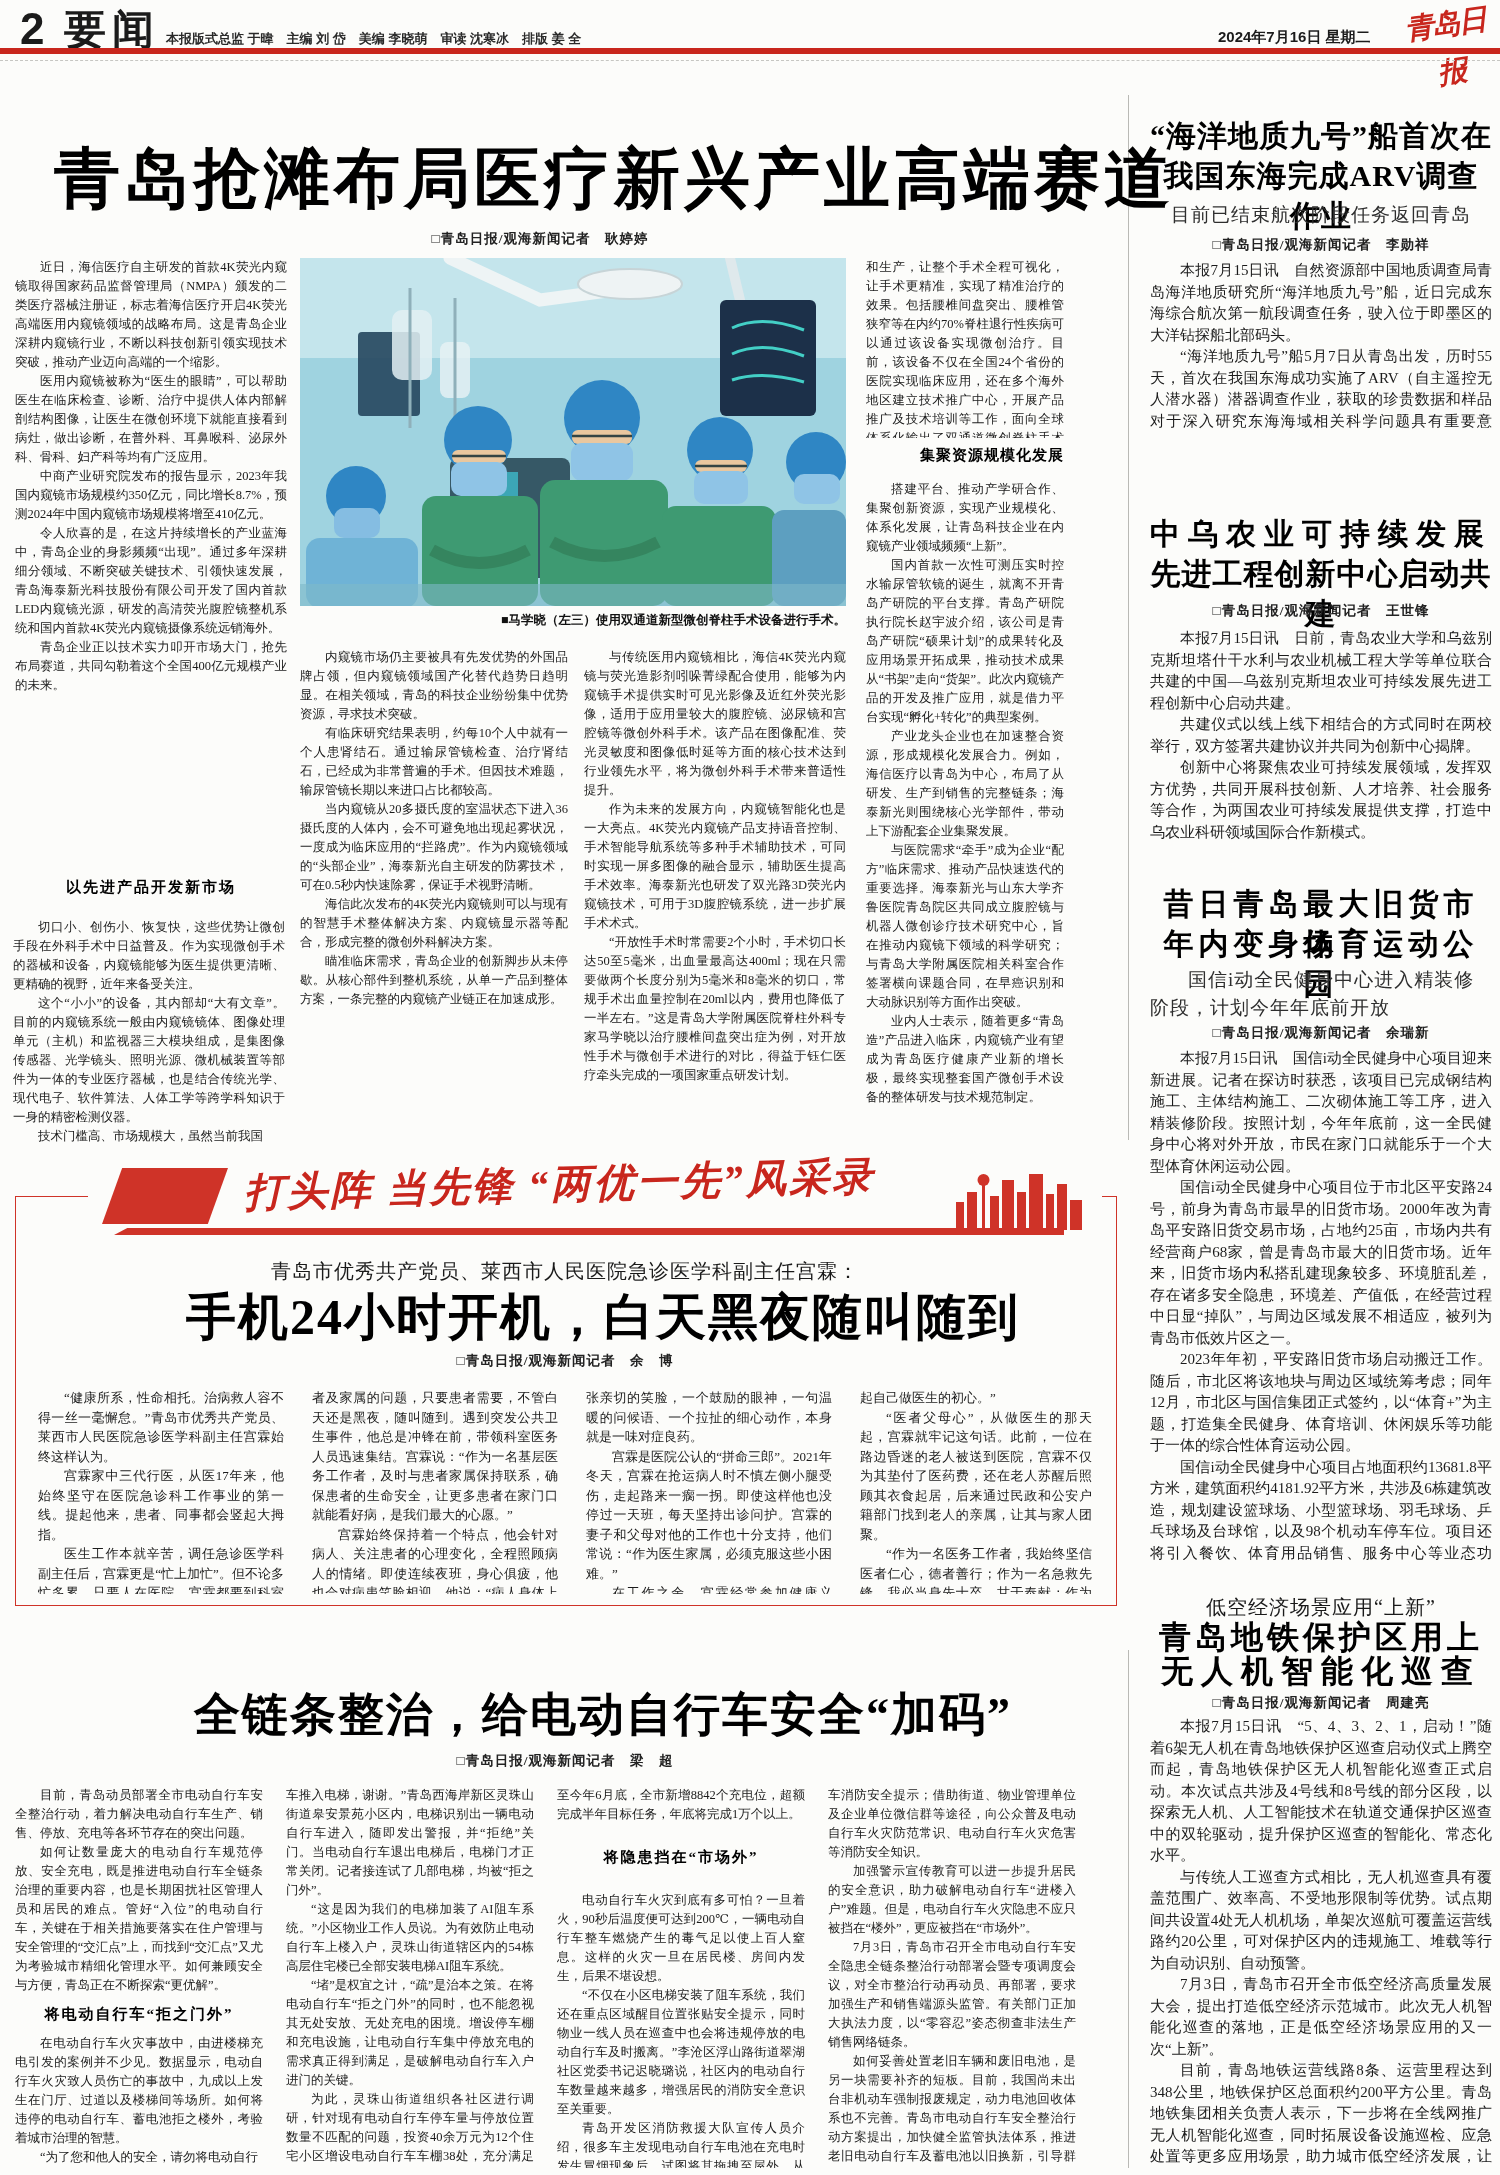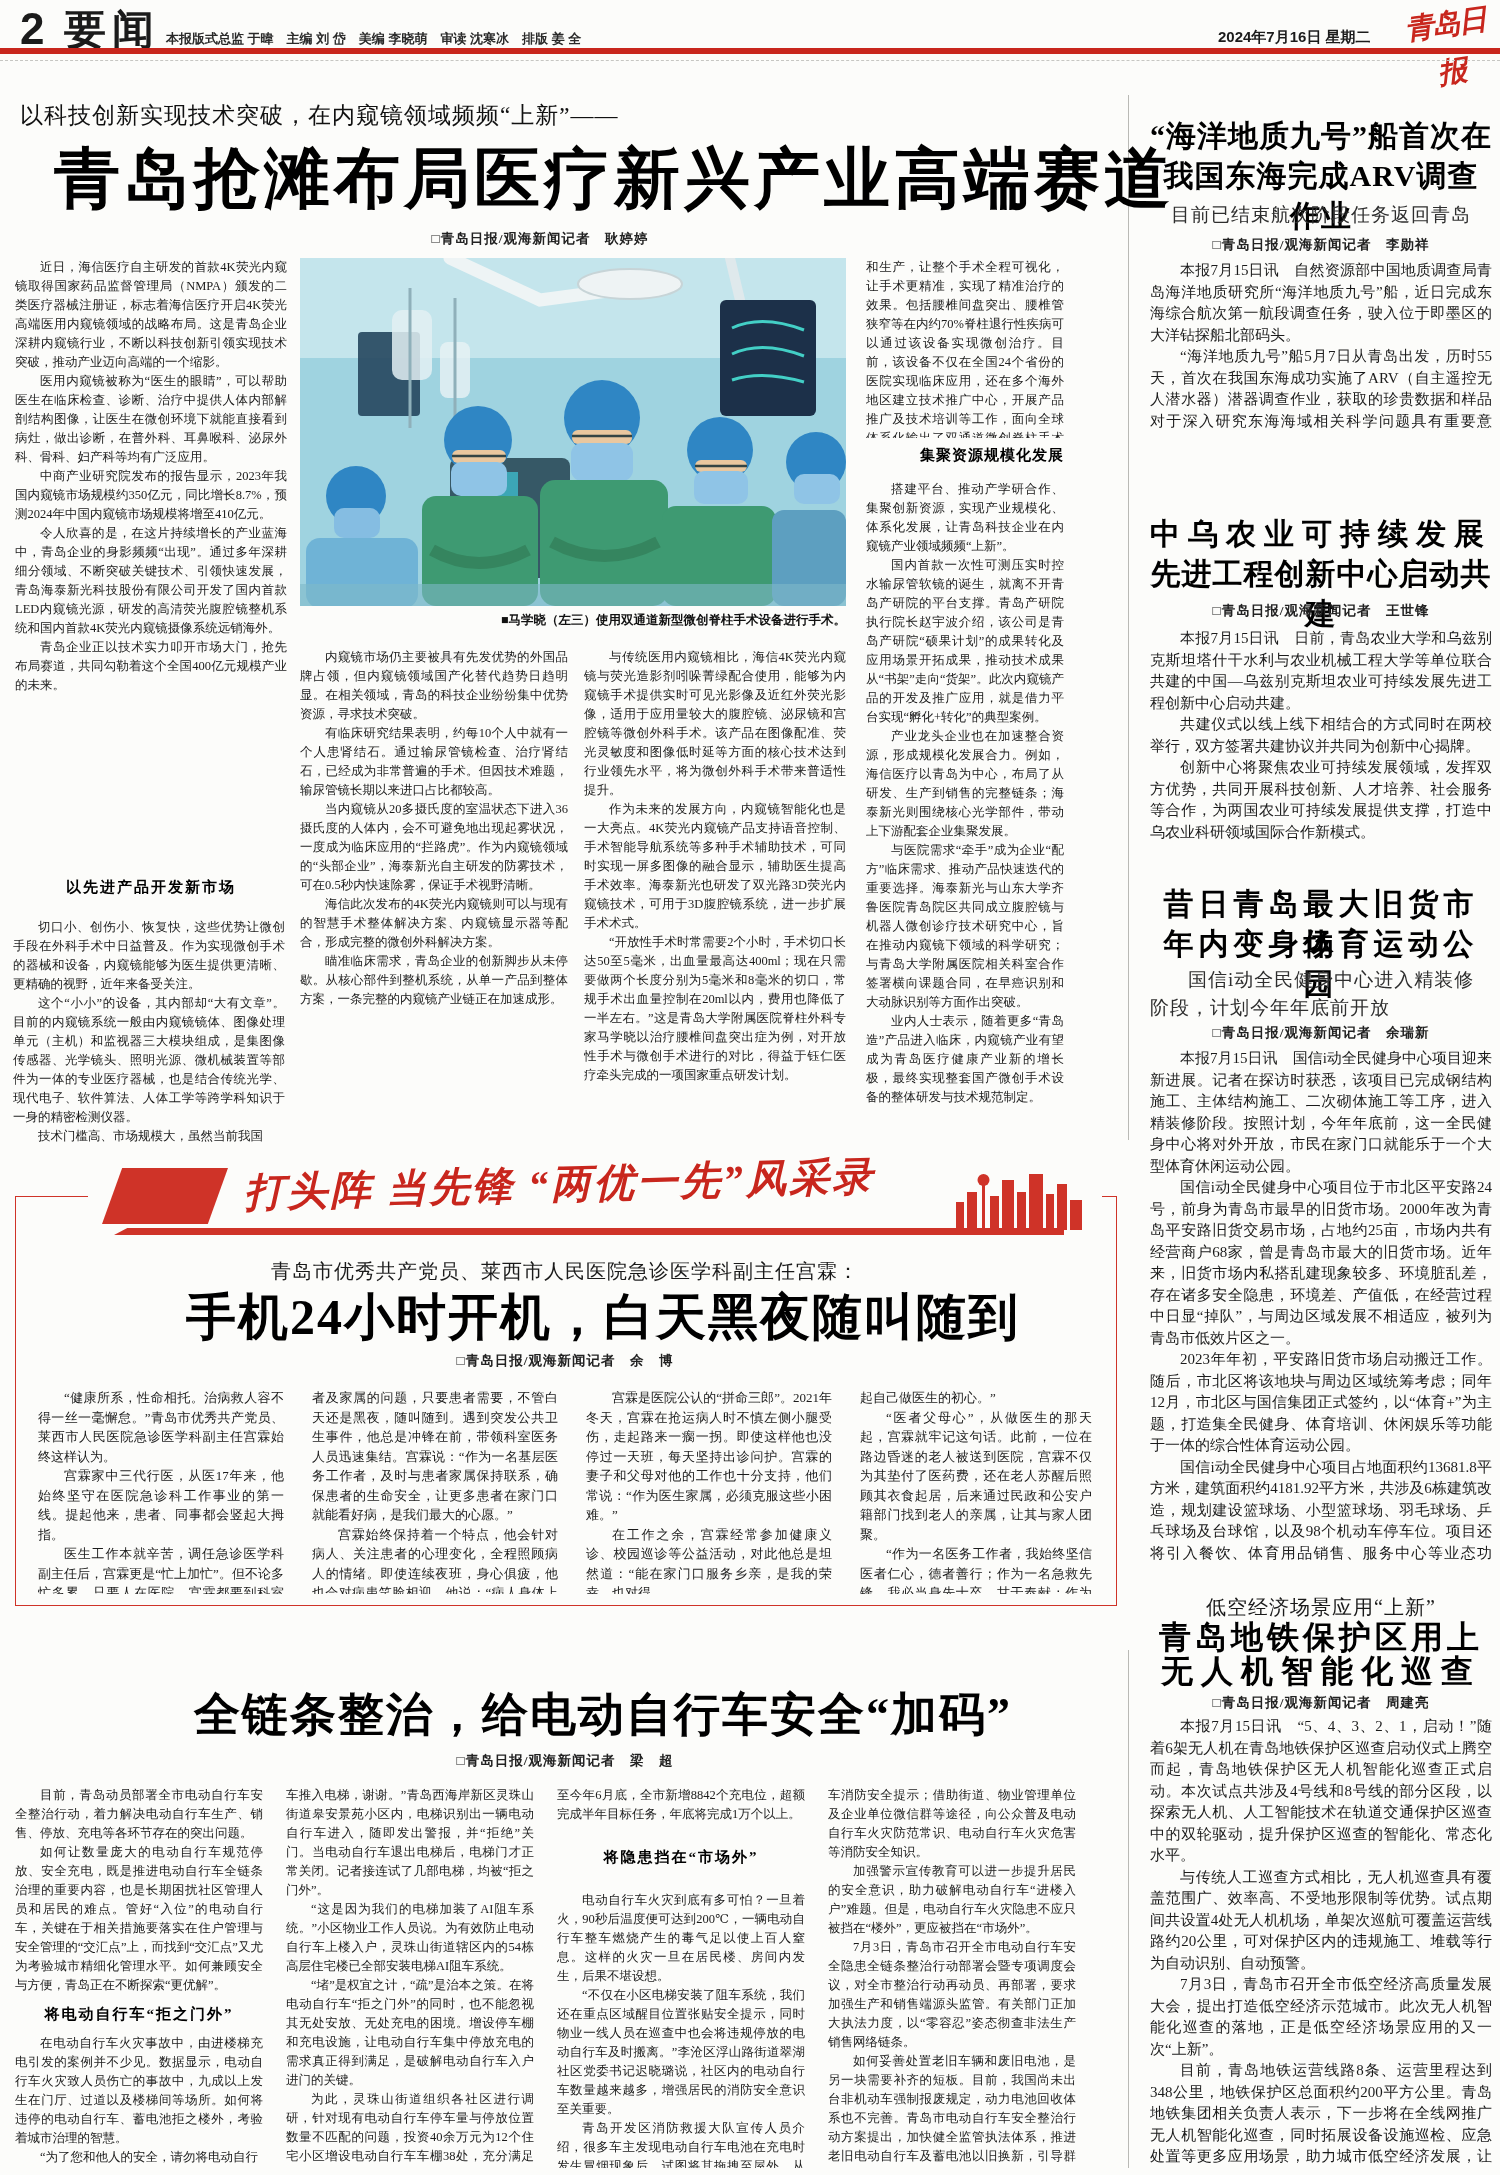--- a/index.html
+++ b/index.html
@@ -30,21 +30,20 @@
   <div class="abs" style="left:64px;top:2px;font-size:42px;font-weight:900;letter-spacing:6px;font-family:'Liberation Sans',sans-serif;">要闻</div>
   <div class="abs" style="left:166px;top:30px;font-size:13px;font-weight:700;color:#2a2a2a;font-family:'Liberation Sans',sans-serif;">本报版式总监 于暐　主编 刘 岱　美编 李晓萌　审读 沈寒冰　排版 姜 全</div>
   <div class="abs" style="left:1218px;top:28px;font-size:15px;font-weight:700;font-family:'Liberation Sans',sans-serif;">2024年7月16日 星期二</div>
   <div class="abs red" style="left:1395px;top:0px;width:100px;height:50px;font-size:29px;font-weight:900;font-style:italic;transform:rotate(-8deg);letter-spacing:-2px;line-height:48px;text-align:center;">青岛日报</div>
   <div class="abs" style="left:0;top:48px;width:1500px;height:6px;background:#c8261d;"></div>
   <div class="abs" style="left:0;top:60px;width:1500px;border-top:1px dashed #c6c6c2;"></div>
 
   <div class="abs vline" style="left:1128px;top:95px;height:1045px;"></div>
   <div class="abs vline" style="left:1128px;top:1650px;height:518px;"></div>
 
-  <div class="abs" style="left:20px;top:100px;font-size:23px;color:#111;letter-spacing:1px;">以科技创新实现技术突破，在内窥镜领域频频“上新”——</div>
   <div class="abs hl" style="left:16px;top:134px;width:1150px;font-size:66px;letter-spacing:4px;white-space:nowrap;">青岛抢滩布局医疗新兴产业高端赛道</div>
   <div class="abs byline" style="left:15px;top:230px;width:1050px;">□青岛日报/观海新闻记者　耿婷婷</div>
 
   <div class="abs body-txt" style="left:15px;top:258px;width:272px;height:612px;">
       <p class="para">近日，海信医疗自主研发的首款4K荧光内窥镜取得国家药品监督管理局（NMPA）颁发的二类医疗器械注册证，标志着海信医疗开启4K荧光高端医用内窥镜领域的战略布局。这是青岛企业深耕内窥镜行业，不断以科技创新引领实现技术突破，推动产业迈向高端的一个缩影。</p>
       <p class="para">医用内窥镜被称为“医生的眼睛”，可以帮助医生在临床检查、诊断、治疗中提供人体内部解剖结构图像，让医生在微创环境下就能直接看到病灶，做出诊断，在普外科、耳鼻喉科、泌尿外科、骨科、妇产科等均有广泛应用。</p>
       <p class="para">中商产业研究院发布的报告显示，2023年我国内窥镜市场规模约350亿元，同比增长8.7%，预测2024年中国内窥镜市场规模将增至410亿元。</p>
       <p class="para">令人欣喜的是，在这片持续增长的产业蓝海中，青岛企业的身影频频“出现”。通过多年深耕细分领域、不断突破关键技术、引领快速发展，青岛海泰新光科技股份有限公司开发了国内首款LED内窥镜光源，研发的高清荧光腹腔镜整机系统和国内首款4K荧光内窥镜摄像系统远销海外。</p>
       <p class="para">青岛企业正以技术实力叩开市场大门，抢先布局赛道，共同勾勒着这个全国400亿元规模产业的未来。</p>
     </div>
@@ -200,20 +199,21 @@
   <div class="abs body-md" style="left:38px;top:1388px;width:246px;height:206px;">
       <p class="para">“健康所系，性命相托。治病救人容不得一丝一毫懈怠。”青岛市优秀共产党员、莱西市人民医院急诊医学科副主任宫霖始终这样认为。</p>
       <p class="para">宫霖家中三代行医，从医17年来，他始终坚守在医院急诊科工作事业的第一线。提起他来，患者、同事都会竖起大拇指。</p>
       <p class="para">医生工作本就辛苦，调任急诊医学科副主任后，宫霖更是“忙上加忙”。但不论多忙多累，只要人在医院，宫霖都要到科室看一看，了解患者病情。</p>
     </div>
   <div class="abs body-md" style="left:312px;top:1388px;width:246px;height:206px;">
       <p class="para cont">者及家属的问题，只要患者需要，不管白天还是黑夜，随叫随到。遇到突发公共卫生事件，他总是冲锋在前，带领科室医务人员迅速集结。宫霖说：“作为一名基层医务工作者，及时与患者家属保持联系，确保患者的生命安全，让更多患者在家门口就能看好病，是我们最大的心愿。”</p>
       <p class="para">宫霖始终保持着一个特点，他会针对病人、关注患者的心理变化，全程照顾病人的情绪。即使连续夜班，身心俱疲，他也会对病患笑脸相迎。他说：“病人身体上已经饱受折磨了，必须给他们精神上以鼓励。”他认为，一</p>
     </div>
   <div class="abs body-md" style="left:586px;top:1388px;width:246px;height:206px;">
+      <p class="para cont">张亲切的笑脸，一个鼓励的眼神，一句温暖的问候语、一个拉扯的细心动作，本身就是一味对症良药。</p>
       <p class="para">宫霖是医院公认的“拼命三郎”。2021年冬天，宫霖在抢运病人时不慎左侧小腿受伤，走起路来一瘸一拐。即使这样他也没停过一天班，每天坚持出诊问护。宫霖的妻子和父母对他的工作也十分支持，他们常说：“作为医生家属，必须克服这些小困难。”</p>
       <p class="para">在工作之余，宫霖经常参加健康义诊、校园巡诊等公益活动，对此他总是坦然道：“能在家门口服务乡亲，是我的荣幸，也对得</p>
     </div>
   <div class="abs body-md" style="left:860px;top:1388px;width:232px;height:206px;">
       <p class="para cont">起自己做医生的初心。”</p>
       <p class="para">“医者父母心”，从做医生的那天起，宫霖就牢记这句话。此前，一位在路边昏迷的老人被送到医院，宫霖不仅为其垫付了医药费，还在老人苏醒后照顾其衣食起居，后来通过民政和公安户籍部门找到老人的亲属，让其与家人团聚。</p>
       <p class="para">“作为一名医务工作者，我始终坚信医者仁心，德者善行；作为一名急救先锋，我必当身先士卒，甘于奉献；作为一名共产党员，我更要全心全意为人民服务。”宫霖说。</p>
     </div>
 
   <div class="abs hl" style="left:15px;top:1684px;width:1100px;font-size:46px;letter-spacing:2px;text-align:center;">全链条整治，给电动自行车安全“加码”</div>

